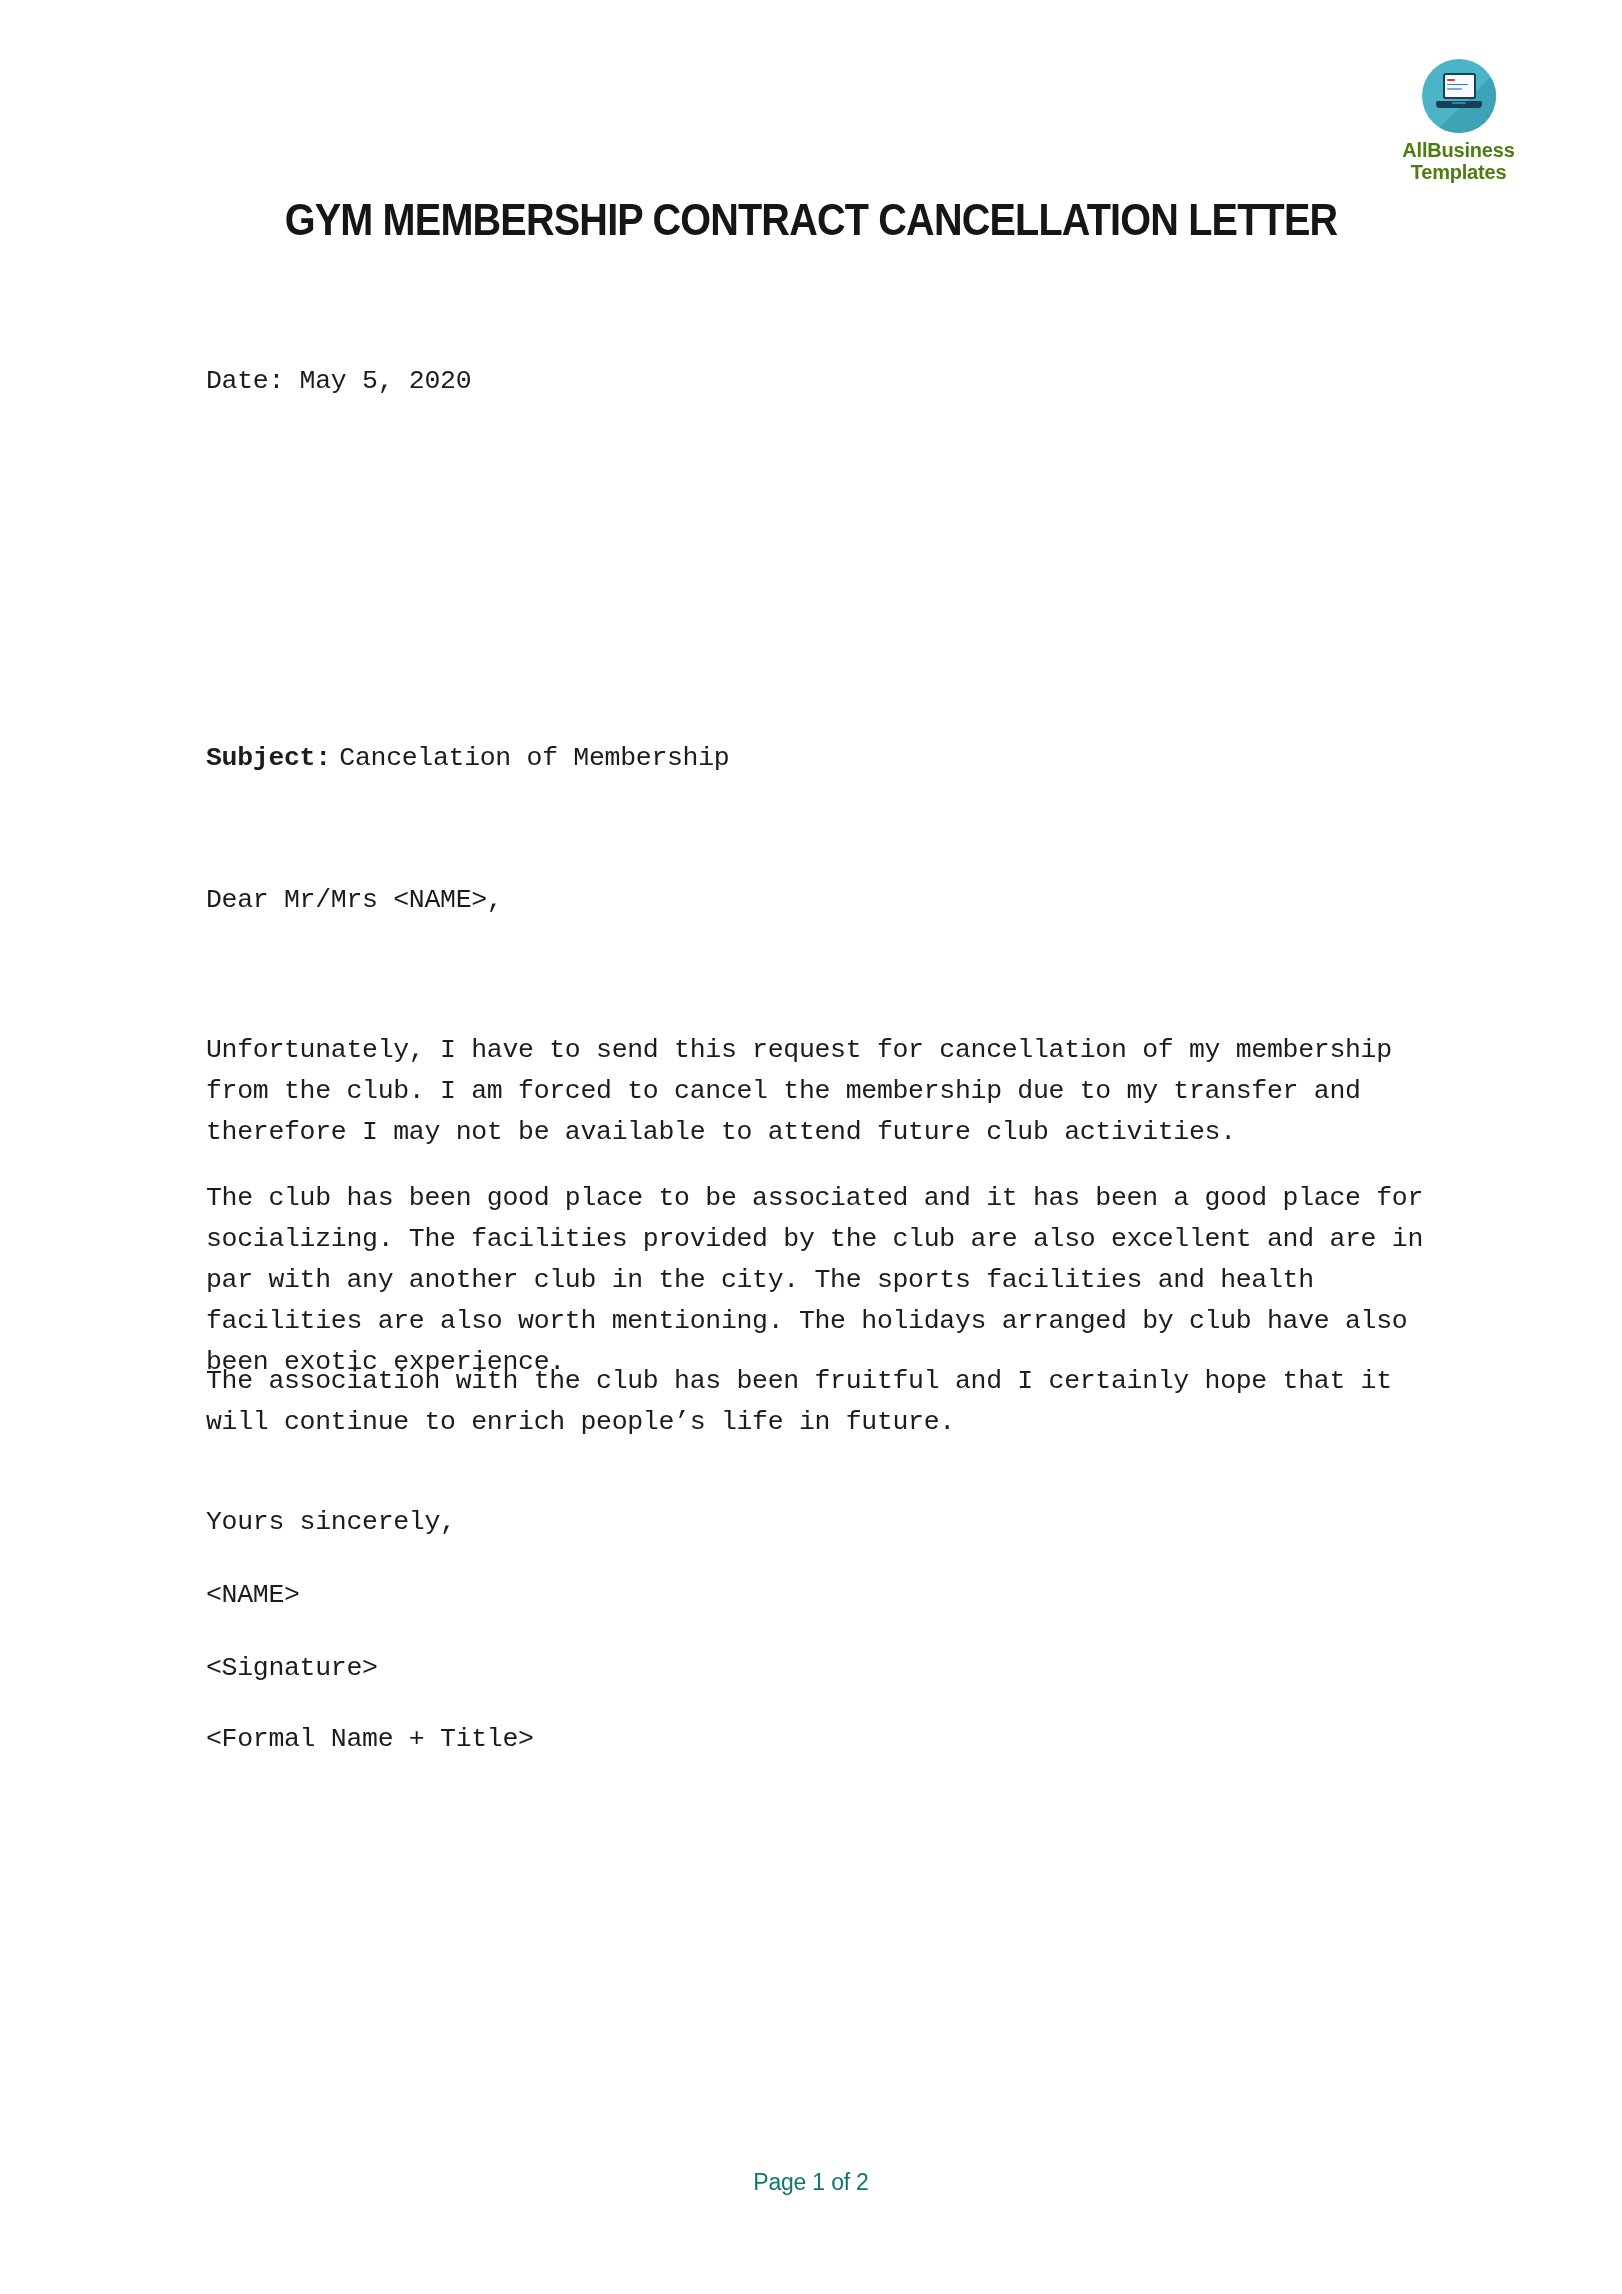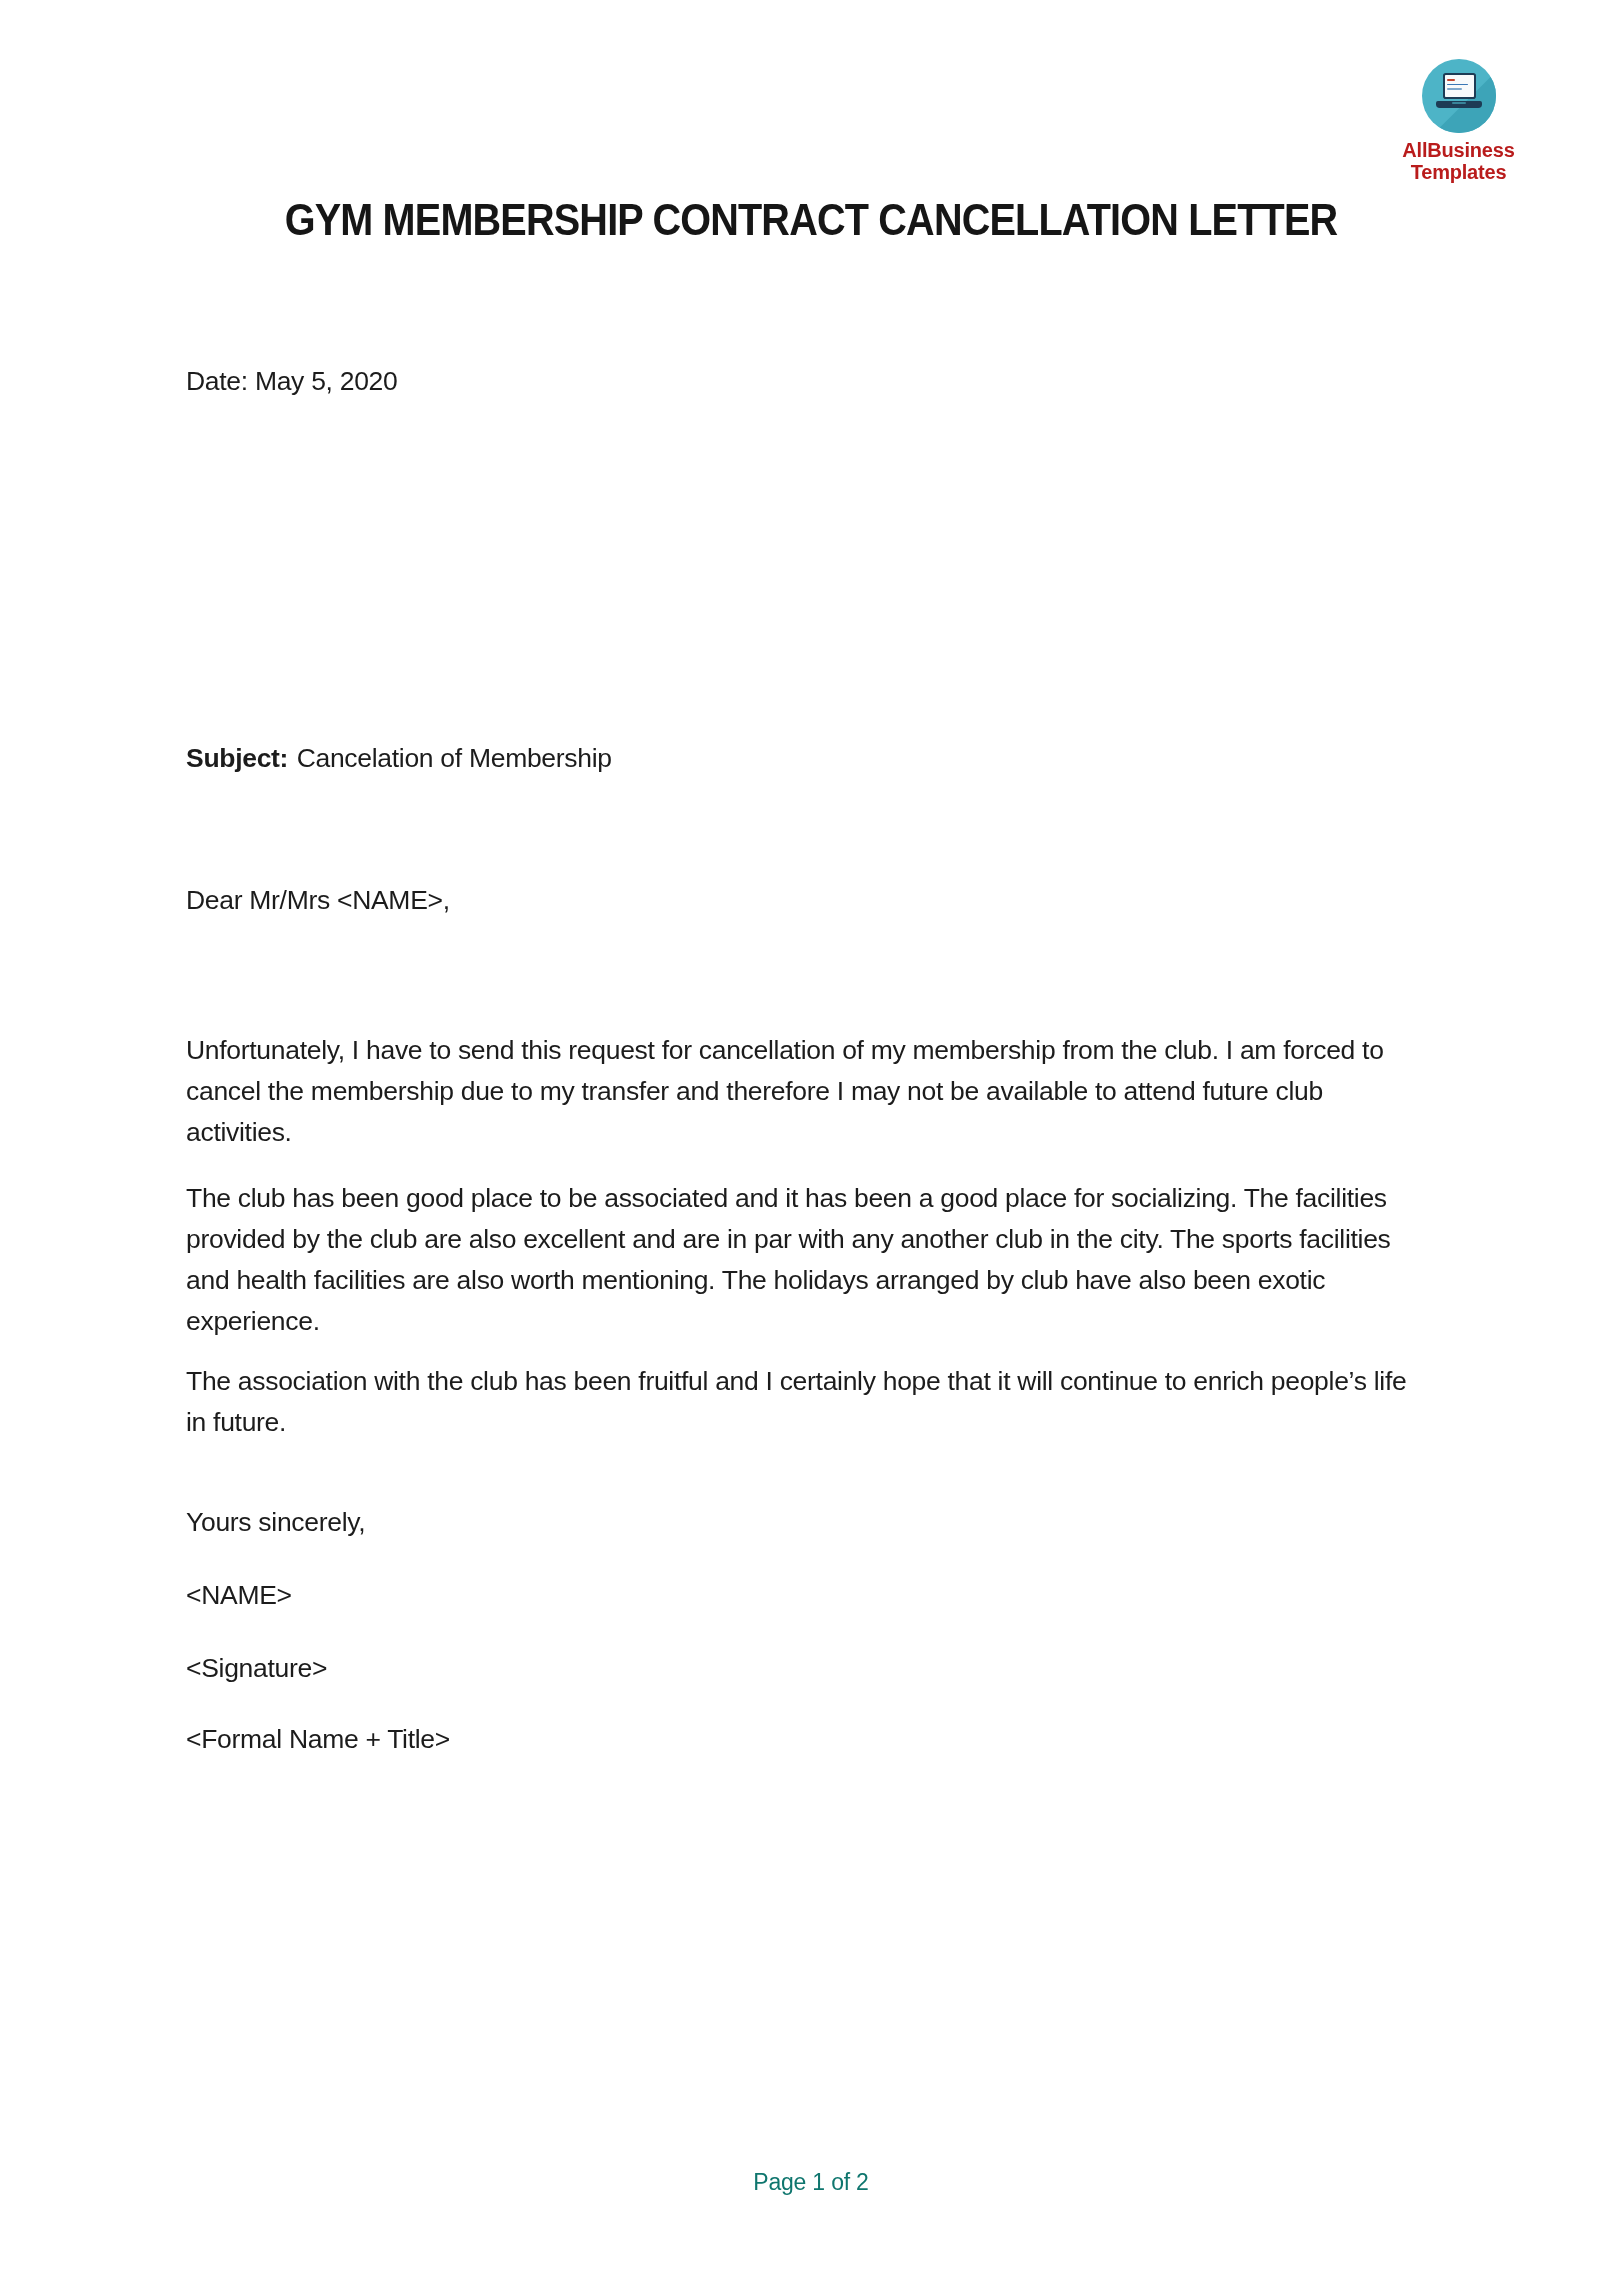--- a/index.html
+++ b/index.html
@@ -73,41 +73,41 @@
     width: 14px; height: 1.9px;
     background: #4db4c7;
     border-radius: 0.9px;
     opacity: .6;
   }
   .logo-text {
     margin-top: 5.7px;
     font-size: 20px;
     line-height: 22px;
     font-weight: 600;
-    color: #b91c1c;
+    color: #4d7c0f;
     letter-spacing: -0.2px;
   }
 
   
   .title {
     position: absolute;
     left: 0; right: 0;
     top: 195px;
     text-align: center;
     font-size: 44px;
     font-weight: bold;
     letter-spacing: -0.9px;
     transform: scaleX(0.9);
     transform-origin: 50% 50%;
     color: #161616;
     white-space: nowrap;
   }
 
   
-  .abs { position: absolute; left: 186px; }
+  .abs { position: absolute; left: 206px; font-family: Liberation Mono, monospace; }
   .body-text { font-size: 26.5px; letter-spacing: -0.3px; color: #1c1c1c; }
 
   .date-line   { top: 366px; }
   .recipient   { top: 490px; line-height: 37px; }
   .subject     { top: 743px; }
   .subject .label { font-weight: bold; margin-right: 8.5px; margin-top: 28px; }
   .salutation  { top: 885px; }
 
   .para {
     width: 1242px;

